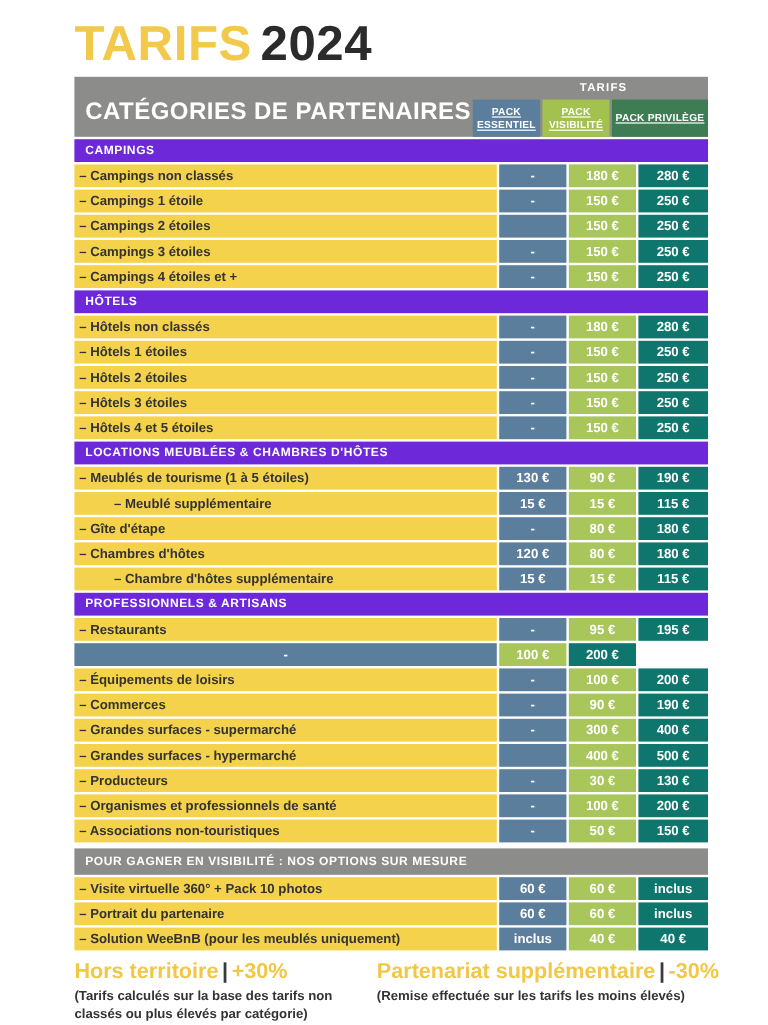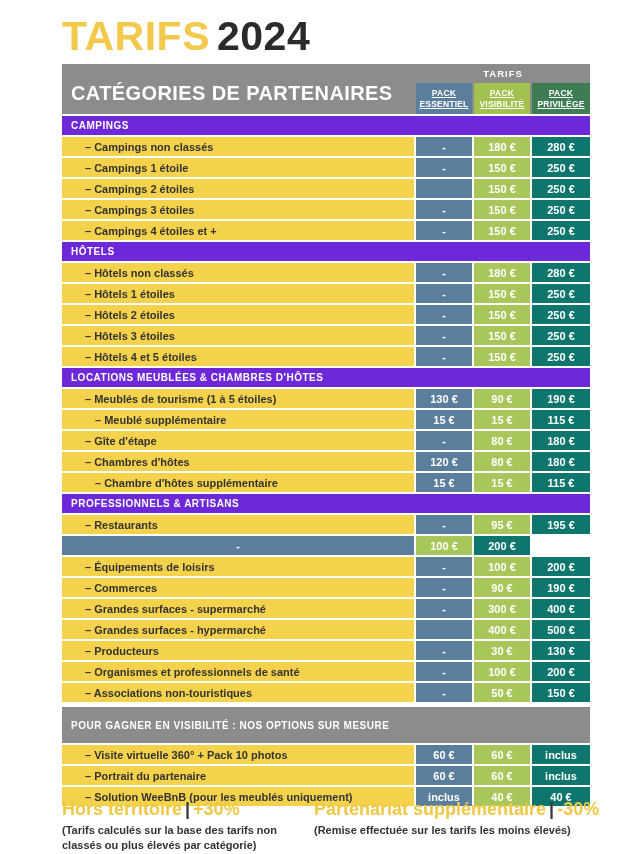--- a/index.html
+++ b/index.html
@@ -40,40 +40,40 @@
     position: absolute; right: 0; bottom: 0;
     display: flex; gap: 2px;
   }
   .pack-box {
     width: 56px; height: 31px;
     display: flex; align-items: center; justify-content: center;
     text-align: center; color: #ffffff;
     font-size: 8.5px; font-weight: 800; line-height: 1.25; letter-spacing: 0.2px;
     padding: 0 2px; box-sizing: border-box; text-decoration: underline;
   }
-  .pack-box:last-child { width: 58px; }
+  .pack-box:last-child { width: 80px; }
 
   .section-bar {
     height: 19px; background: #6d28d9; color: #ffffff;
     font-size: 10px; font-weight: 800; letter-spacing: 0.5px;
     display: flex; align-items: center; padding-left: 9px;
     margin-bottom: 2px;
   }
-  .section-bar.gray { background: #8C8C8A; height: 36px; margin-top: 5px; }
+  .section-bar.gray { background: #8C8C8A; height: 22px; margin-top: 5px; }
 
   .row {
     display: grid;
     grid-template-columns: 1fr 56px 56px 58px;
     column-gap: 2px;
     height: 19px; margin-bottom: 2px;
   }
   .row .label {
     background: #F5D24B; color: #333333;
     display: flex; align-items: center;
-    padding-left: 23px; font-size: 11px; font-weight: 700;
+    padding-left: 4px; font-size: 11px; font-weight: 700;
     white-space: nowrap; overflow: hidden;
   }
   .row .label.indent { padding-left: 33px; }
   .row .cell {
     display: flex; align-items: center; justify-content: center;
     color: #ffffff; font-weight: 700; font-size: 11px;
   }
   .cell.e { background: #5C7E9D; }
   .cell.v { background: #A9C65A; }
   .cell.p { background: #0f766e; }

